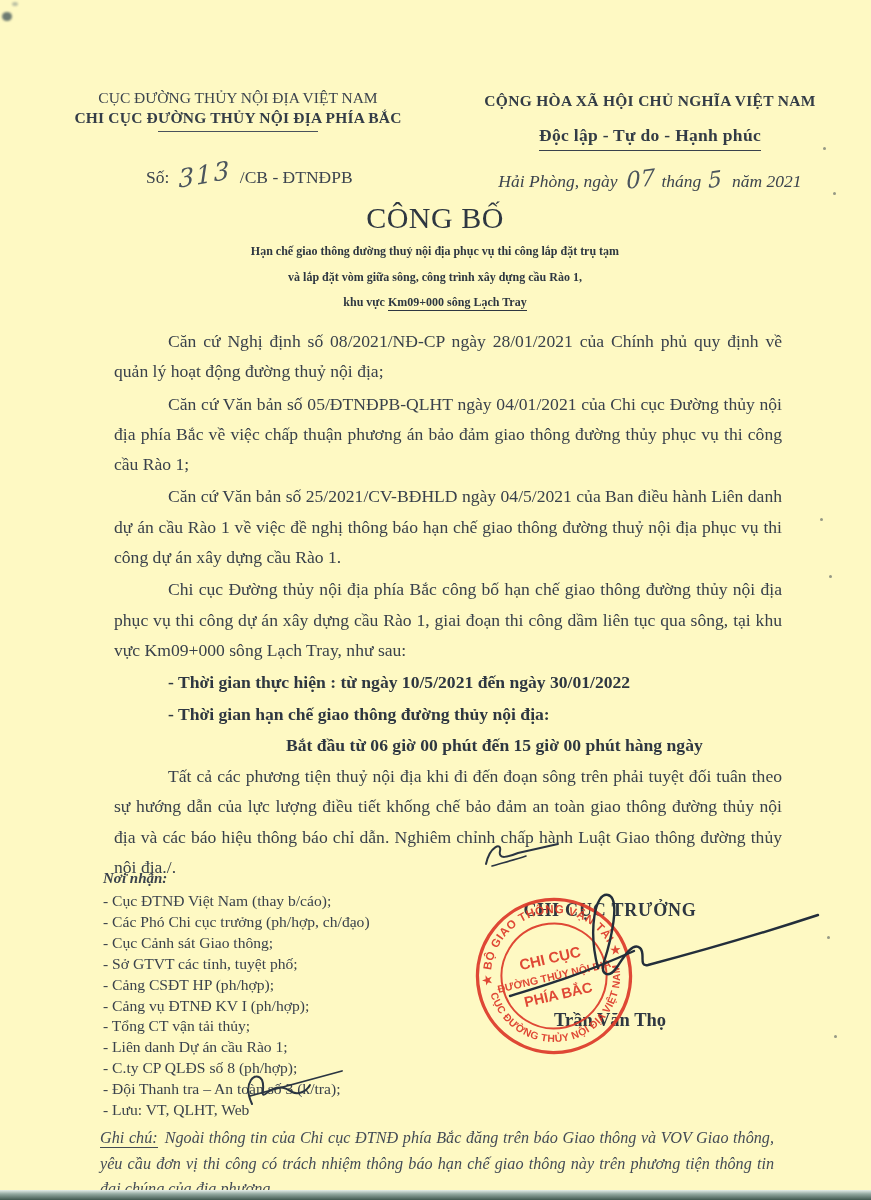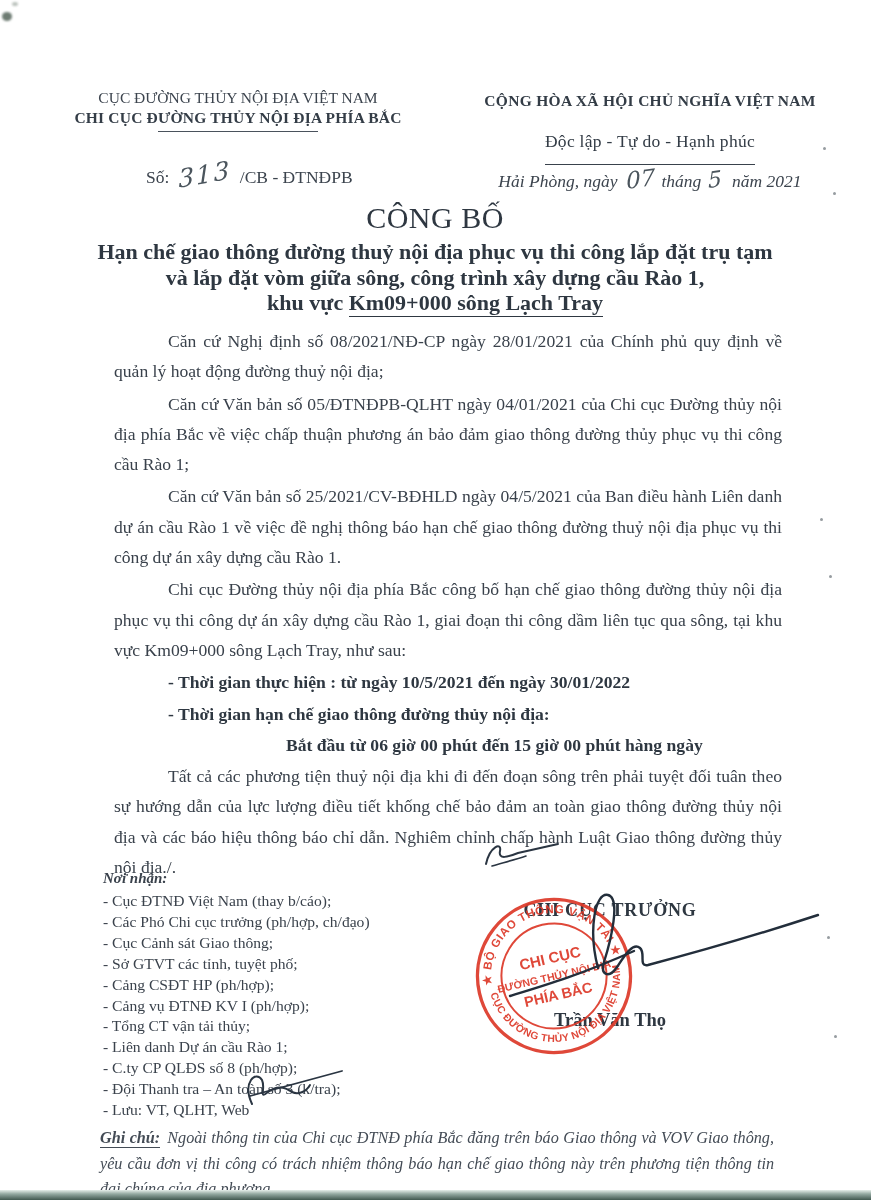--- a/index.html
+++ b/index.html
@@ -1,63 +1,63 @@
 <!DOCTYPE html>
 <html><head>
 <meta charset="utf-8">
 <style>
   html,body{margin:0;padding:0;background:#e8e8e8;}
   .sheet{
-    position:relative;width:871px;height:1200px;background:#ffffff;
+    position:relative;width:871px;height:1200px;background:#fef9c3;
     font-family:"Liberation Serif","DejaVu Serif",serif;color:#39414b;
     overflow:hidden;margin:0 auto;
   }
   .abs{position:absolute;}
   
   .issuer{left:52px;top:88px;width:372px;text-align:center;font-size:15.5px;line-height:20px;color:#3c444e;}
   .issuer .l2{font-weight:bold;letter-spacing:.2px;color:#343d47;}
   .issuer-rule{width:160px;height:0;border-bottom:1.6px solid #4a525c;margin:3px auto 0;}
   .docnum{left:146px;top:160px;font-size:17.5px;color:#3c444e;white-space:nowrap;}
   .hand{
     font-family:"DejaVu Serif",serif;font-style:italic;color:#4b555d;
     display:inline-block;transform:rotate(-8deg) skewX(-6deg);
   }
   .hand.num313{font-size:25px;margin:0 4px;transform:rotate(-10deg) skewX(-8deg);letter-spacing:2px;}
   .hand.day{font-size:23px;margin:0 2px 0 4px;}
   .hand.month{font-size:22px;margin:0 6px 0 2px;}
   .national{left:448px;top:92px;width:404px;text-align:center;color:#333c46;}
   .national .l1{font-weight:bold;font-size:15.5px;letter-spacing:.3px;text-align:center;}
-  .national .l2{display:inline-block;margin-top:21px;font-weight:normal;font-size:17.5px;
-    border-bottom:1.7px solid #39424c;padding-bottom:12px;letter-spacing:.3px;}
+  .national .l2{display:inline-block;margin-top:15px;font-weight:bold;font-size:17.5px;
+    border-bottom:1.7px solid #39424c;padding-bottom:4px;letter-spacing:.3px;}
   .dateline{left:448px;top:166px;width:404px;text-align:center;font-style:italic;font-size:17.5px;color:#3c444e;white-space:nowrap;}
   
   .title-block{left:85px;top:201px;width:700px;text-align:center;color:#2e3741;}
   .title-main{font-size:30px;font-weight:normal;letter-spacing:.5px;}
-  .title-sub{font-size:22px;font-weight:bold;line-height:25.5px;margin-top:4px;}
+  .title-sub{font-size:12px;font-weight:bold;line-height:25.5px;margin-top:4px;}
   .u{border-bottom:1.7px solid #2e3741;padding-bottom:1px;}
   
   .body-block{left:114px;top:326px;width:668px;font-size:17.6px;line-height:30.3px;text-align:justify;color:#39414b;}
   .body-block p{margin:0 0 2px 0;text-indent:54px;}
   .body-block .b{font-weight:bold;color:#2e3741;text-indent:54px;margin:1px 0;}
   .body-block .b.center-b{text-indent:172px;}
   
   .recipients{left:103px;top:870px;width:340px;color:#3a424c;}
   .recipients .rtitle{font-weight:bold;font-style:italic;font-size:15px;margin-bottom:4px;}
   .recipients .item{font-size:15.6px;line-height:20.9px;}
   
   .sig-title{left:460px;top:900px;width:300px;text-align:center;font-weight:bold;font-size:18px;letter-spacing:.8px;color:#2e3741;}
   .sig-name{left:460px;top:1010px;width:300px;text-align:center;font-weight:bold;font-size:18.5px;color:#2e3741;}
   .stamp-wrap{left:474px;top:896px;width:160px;height:160px;transform:rotate(-13deg);opacity:.93;}
   .stamp-wrap svg{display:block;}
   .sig-svg{left:438px;top:838px;width:404px;height:180px;}
   .paraph1{left:478px;top:836px;width:86px;height:36px;}
   .paraph2{left:238px;top:1062px;width:112px;height:50px;}
   
   .note{left:100px;top:1126px;width:674px;font-style:italic;font-size:16.2px;line-height:25.5px;text-align:justify;color:#434b55;}
-  .note .nlabel{font-weight:bold;border-bottom:1.5px solid #434b55;margin-right:7px;}
+  .note .nlabel{font-weight:normal;border-bottom:1.5px solid #434b55;margin-right:7px;}
   
   .bottom-bar{left:0;right:0;bottom:0;height:10px;
     background:linear-gradient(to bottom,#e6eeea 0%,#93a8a0 40%,#41584f 100%);}
   .smudge{border-radius:50%;filter:blur(1.2px);}
   .speck{width:3px;height:3px;border-radius:50%;background:#3f4a52;opacity:.55;}
 </style>
 </head>
 <body>
 
 <div class="sheet">

